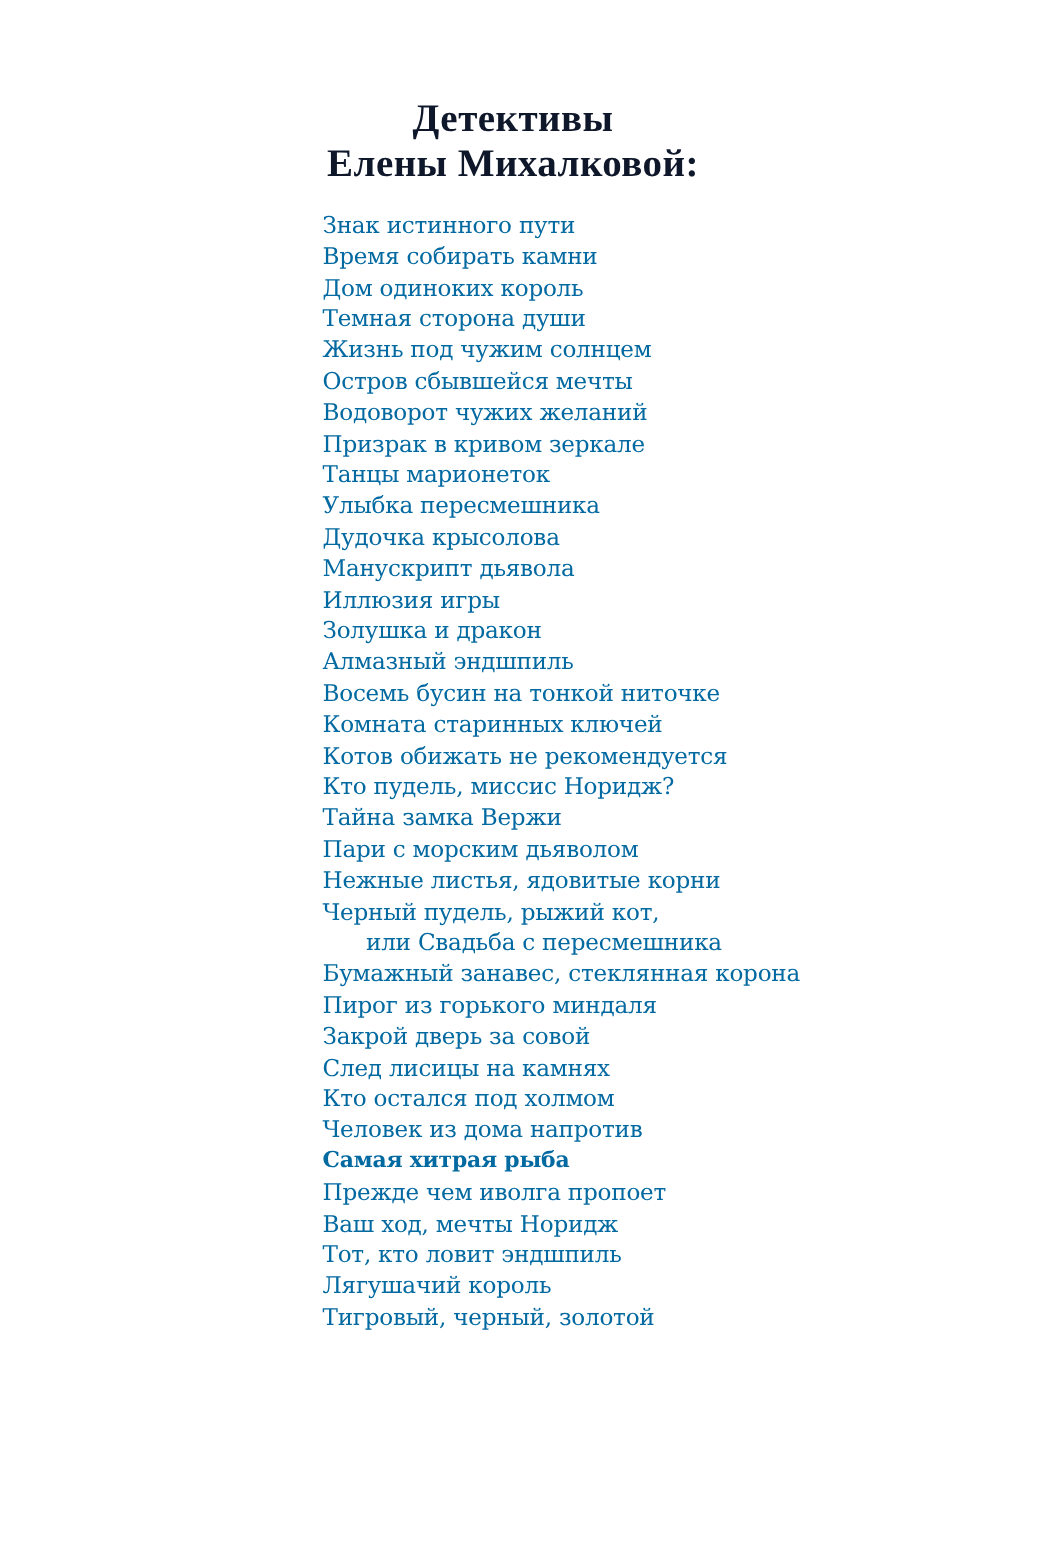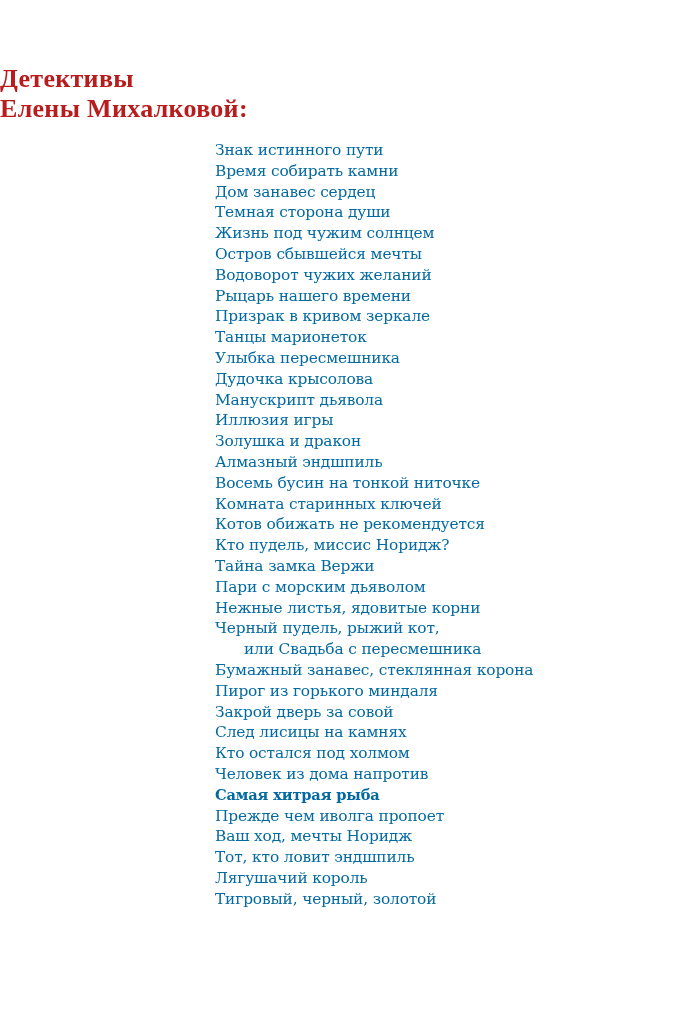--- a/index.html
+++ b/index.html
@@ -13,27 +13,27 @@
       position: relative;
       overflow: hidden;
       color: #111111;
       font-family: "DejaVu Serif", "Liberation Serif", serif;
     }
     .heading {
       position: absolute;
       left: 0;
       top: 64px;
       width: 684px;
-      text-align: left;
+      text-align: center;
       font-family: "Liberation Serif", "DejaVu Serif", serif;
       font-weight: bold;
       font-size: 26px;
       line-height: 30px;
       letter-spacing: 0.3px;
-      color: #b91c1c;
+      color: #0f172a;
     }
     .heading div { margin: 0; }
     .book-list {
       position: absolute;
       left: 215px;
       top: 140px;
       margin: 0;
       padding: 0;
       list-style: none;
       font-family: "DejaVu Serif", "Liberation Serif", serif;
@@ -51,26 +51,25 @@
 <body>
 
 <div class="heading">
   <div>Детективы</div>
   <div>Елены Михалковой:</div>
 </div>
 
 <ul class="book-list" id="book-list">
   <li>Знак истинного пути</li>
   <li>Время собирать камни</li>
-  <li>Дом занавес сердец</li>
+  <li>Дом одиноких король</li>
   <li>Темная сторона души</li>
   <li>Жизнь под чужим солнцем</li>
   <li>Остров сбывшейся мечты</li>
   <li>Водоворот чужих желаний</li>
-  <li>Рыцарь нашего времени</li>
   <li>Призрак в кривом зеркале</li>
   <li>Танцы марионеток</li>
   <li>Улыбка пересмешника</li>
   <li>Дудочка крысолова</li>
   <li>Манускрипт дьявола</li>
   <li>Иллюзия игры</li>
   <li>Золушка и дракон</li>
   <li>Алмазный эндшпиль</li>
   <li>Восемь бусин на тонкой ниточке</li>
   <li>Комната старинных ключей</li>

